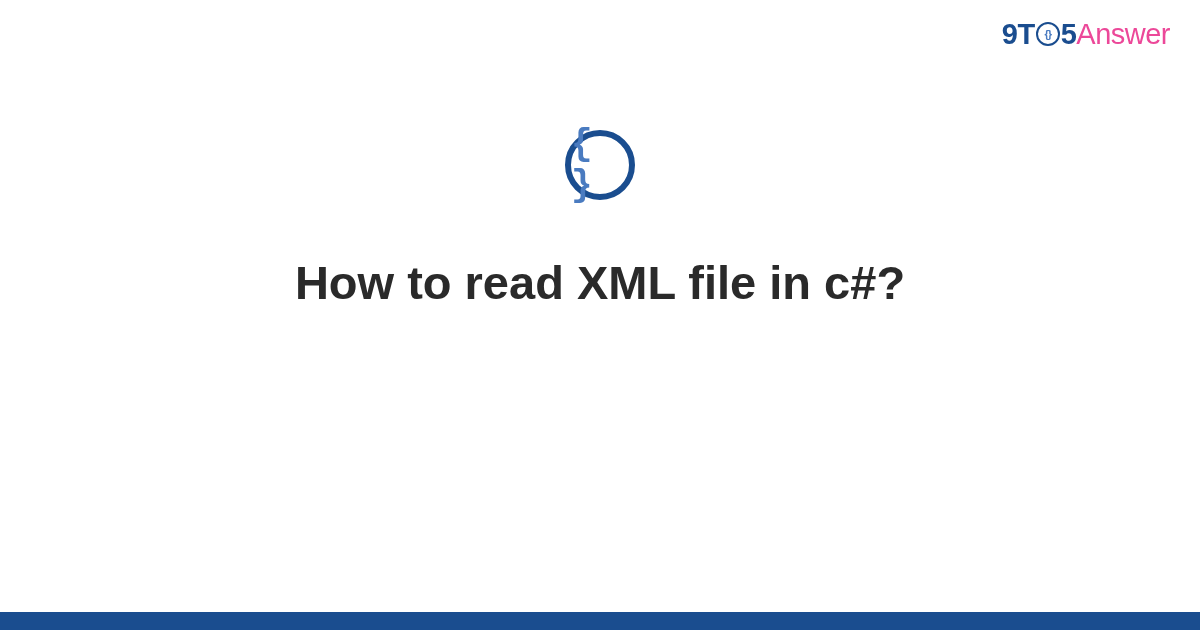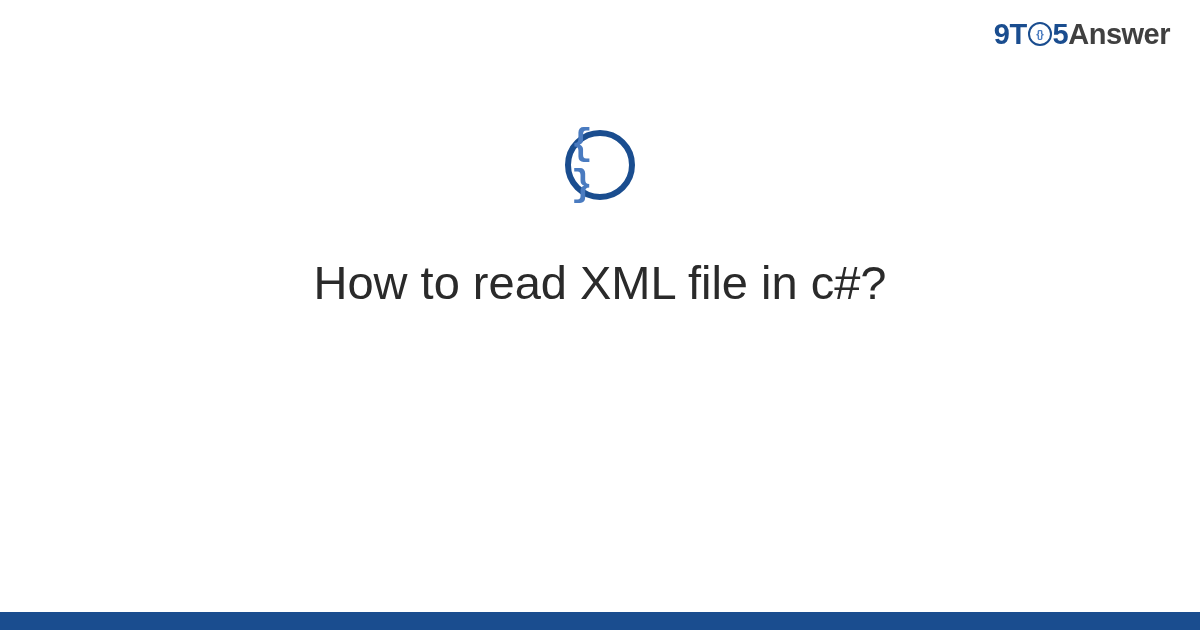--- a/index.html
+++ b/index.html
@@ -43,22 +43,22 @@
     .logo-o-inner {
       font-size: 11px;
       color: #4a7bc0;
       font-weight: bold;
       letter-spacing: -1px;
     }
     .logo-5 {
       color: #1a4d8f;
     }
     .logo-answer {
-      color: #404040;
-      font-weight: 700;
+      color: #ec4899;
+      font-weight: 400;
     }
     .content {
       position: absolute;
       top: 130px;
       left: 0;
       right: 0;
       display: flex;
       flex-direction: column;
       align-items: center;
     }
@@ -74,21 +74,21 @@
     }
     .braces {
       font-size: 36px;
       font-weight: bold;
       color: #4a7bc0;
       font-family: "Courier New", monospace;
       letter-spacing: -2px;
     }
     .title {
       font-size: 47px;
-      font-weight: normal;
+      font-weight: bold;
       color: #2a2a2a;
       text-align: center;
       padding: 0 40px;
     }
     .bottom-bar {
       position: absolute;
       bottom: 0;
       left: 0;
       right: 0;
       height: 18px;

